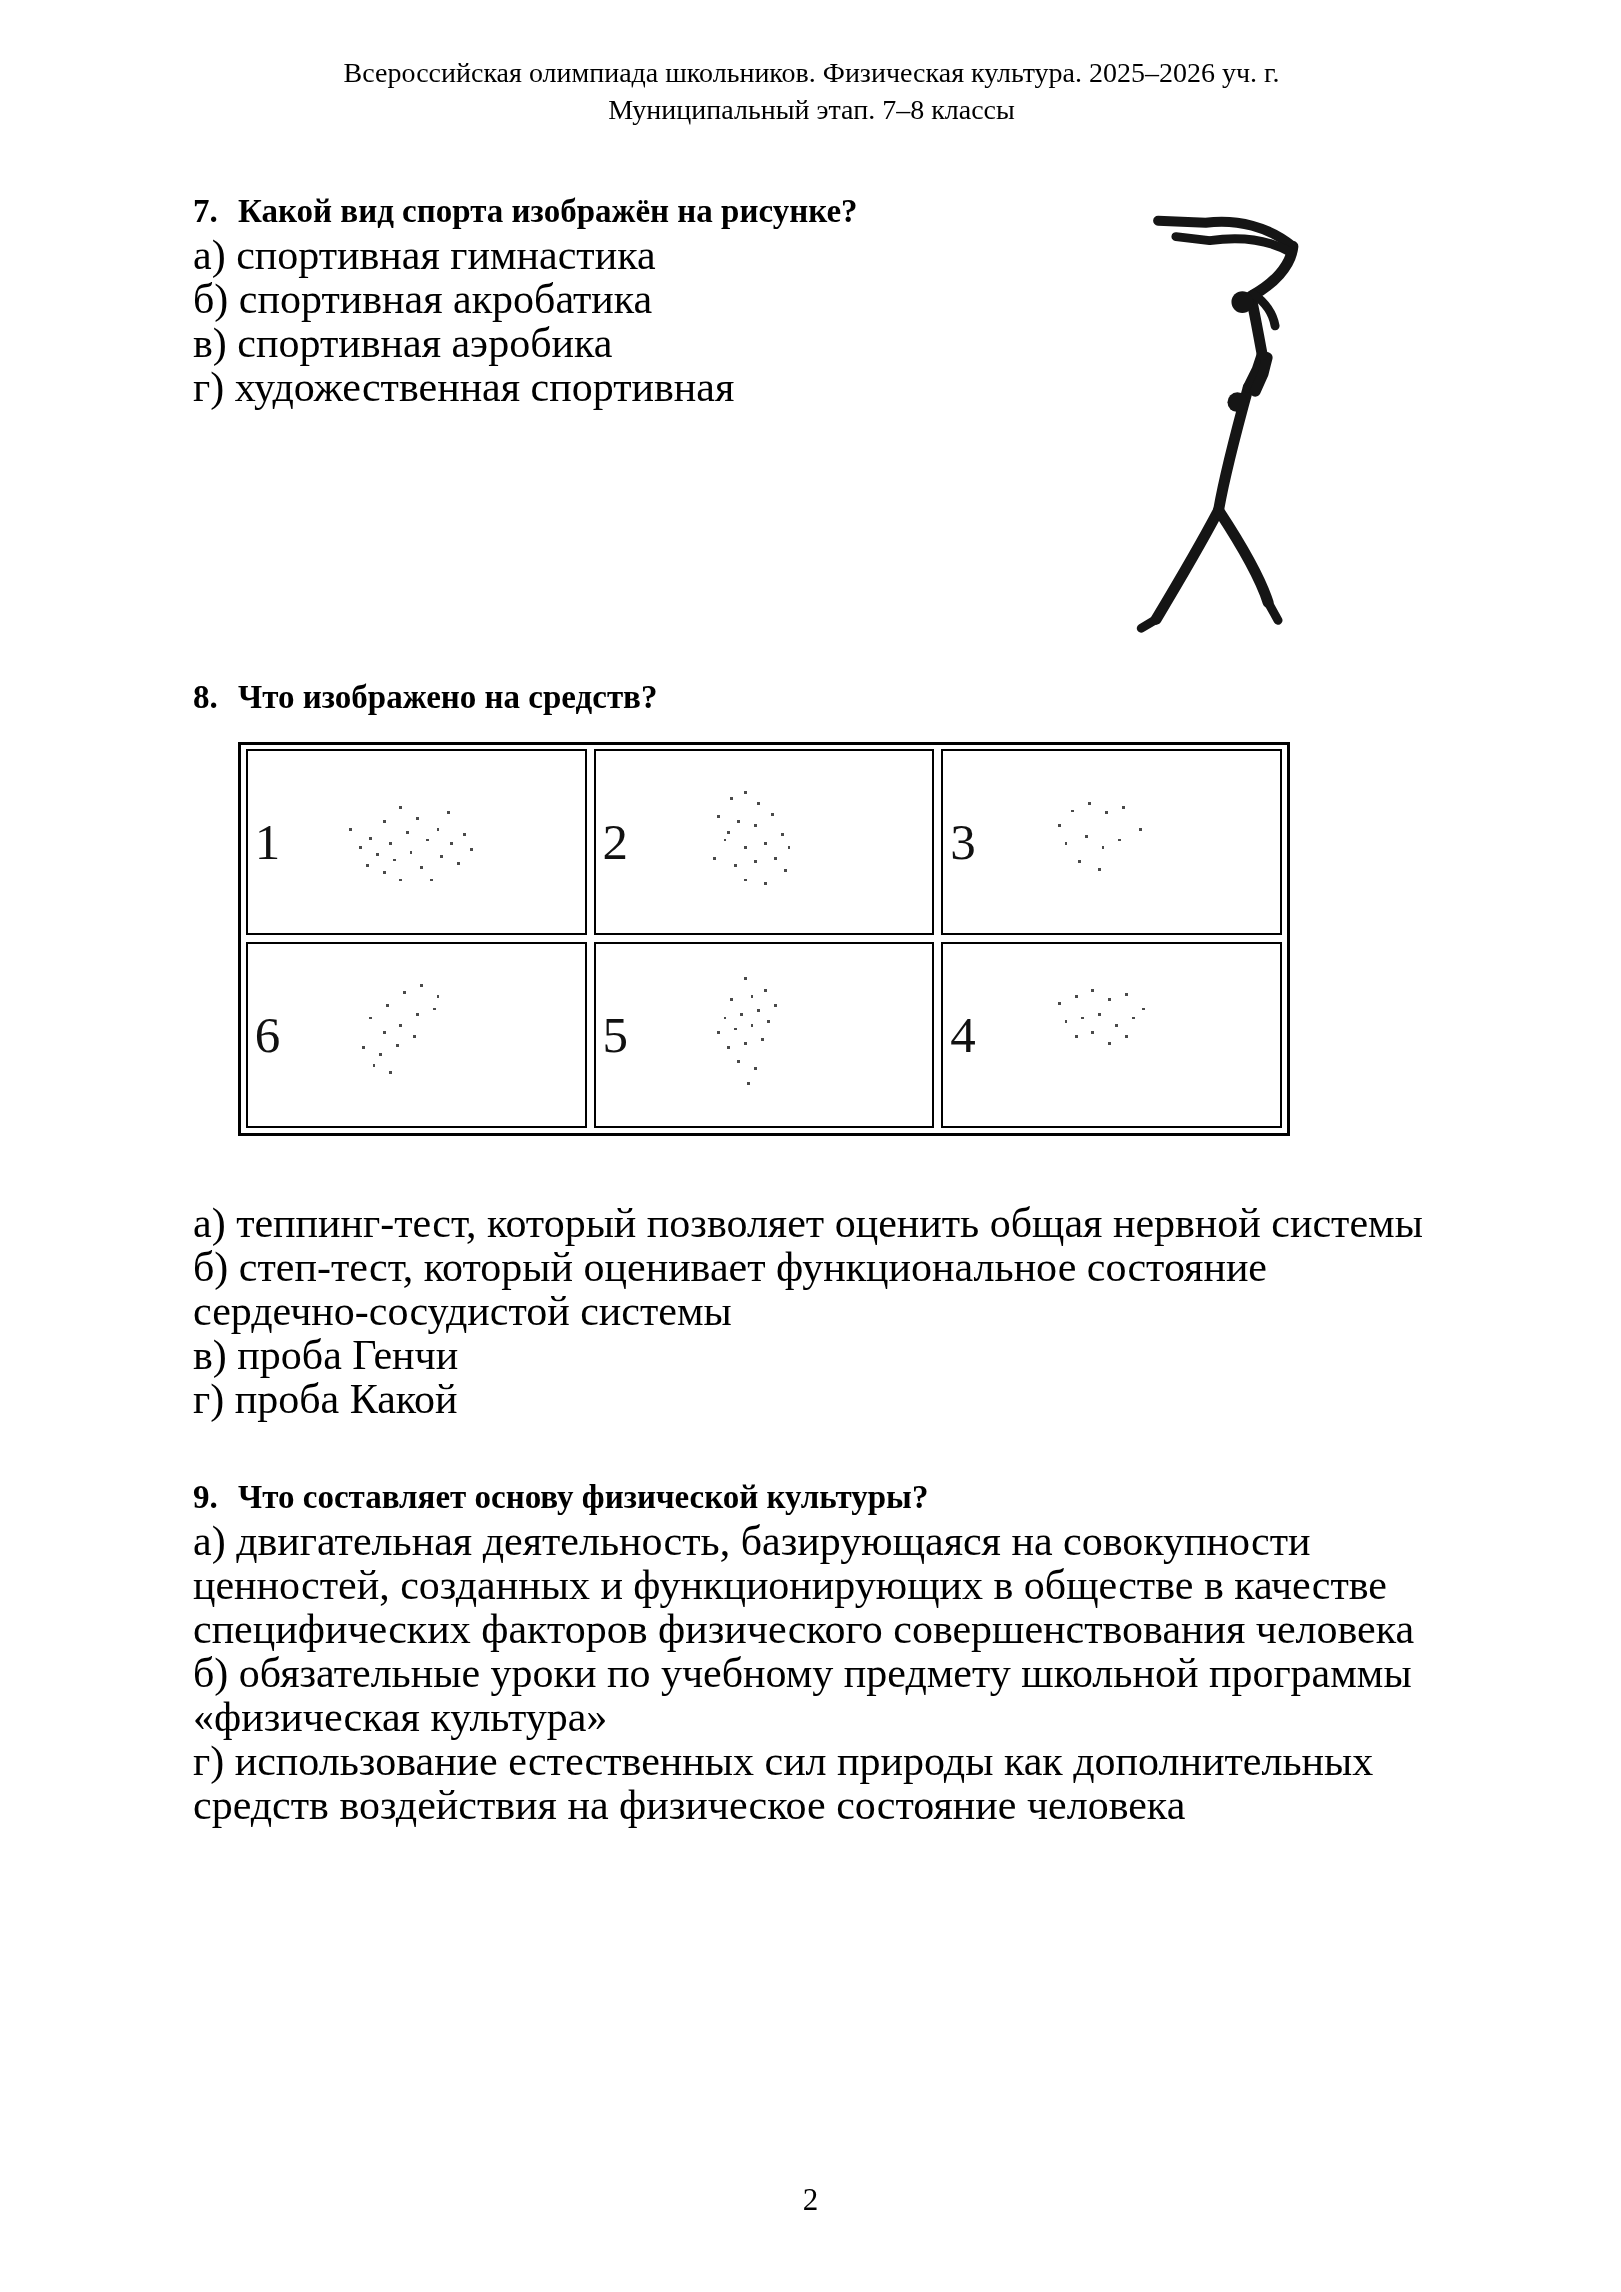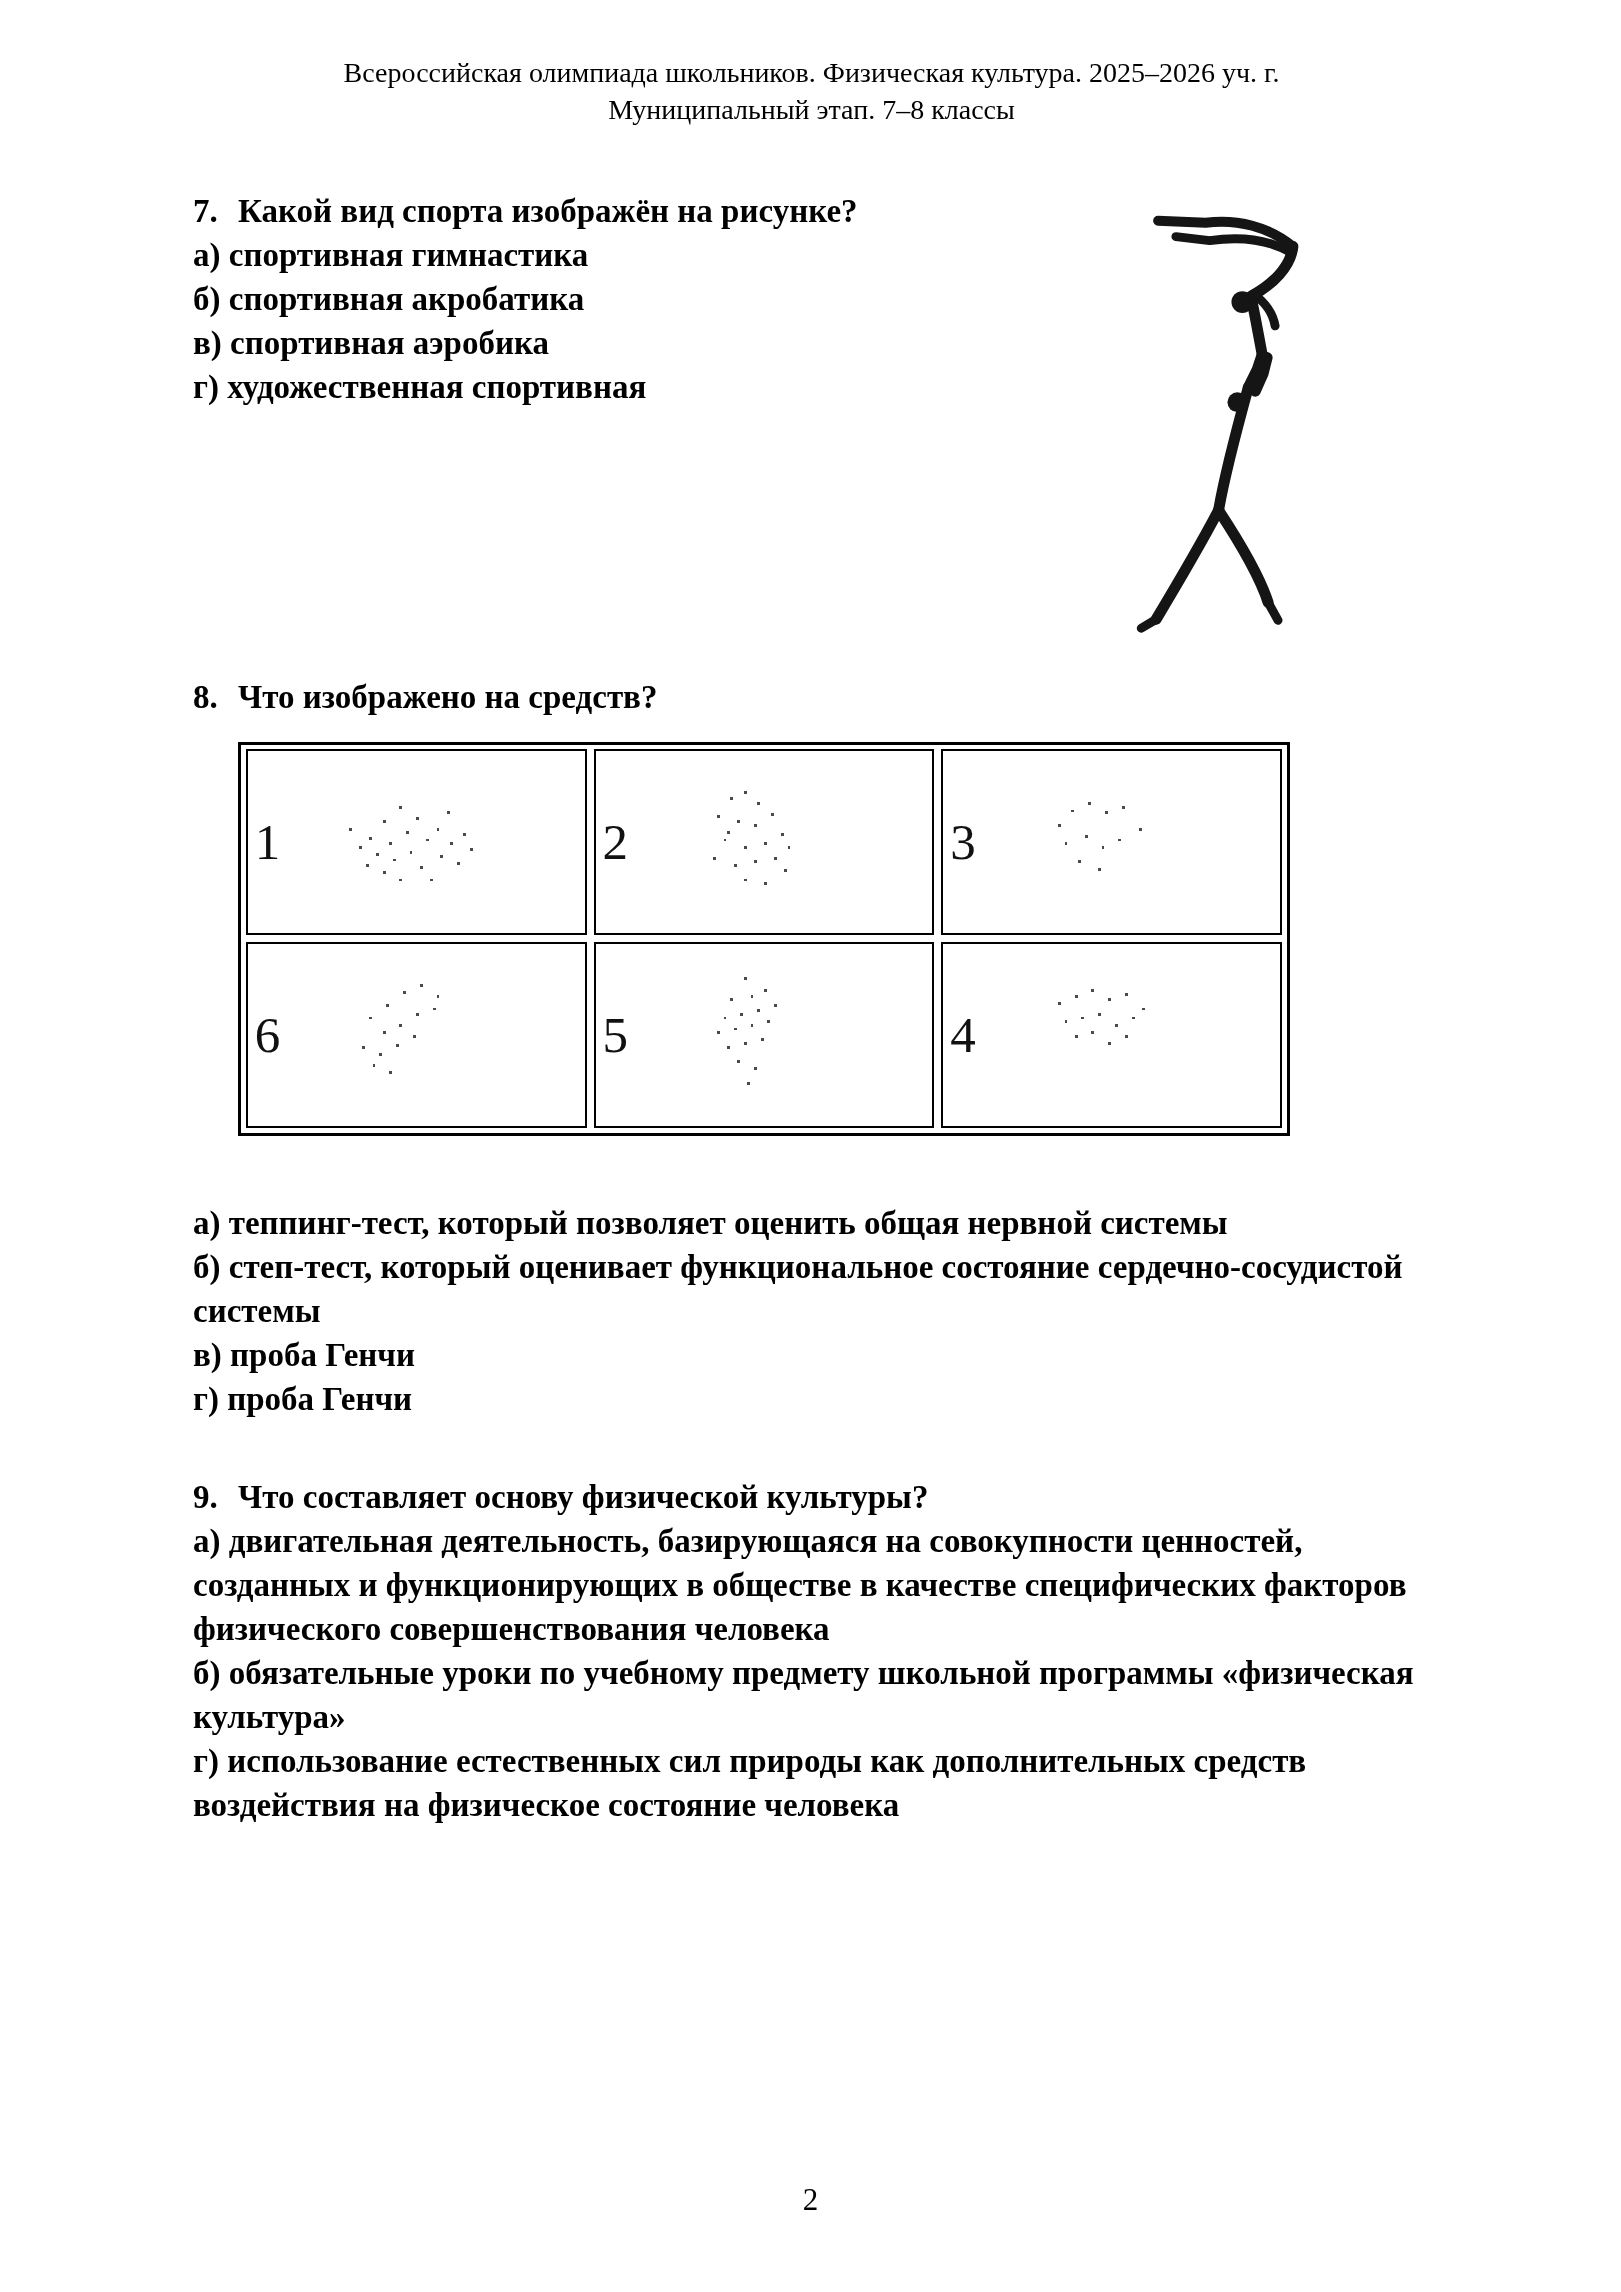--- a/index.html
+++ b/index.html
@@ -13,21 +13,21 @@
     color: #000;
     overflow: hidden;
   }
   .content {
     padding: 54px 191px 0 193px;
   }
   .header { text-align: center; font-size: 28px; line-height: 37px; }
   .question { margin: 0; }
   .q-title { font-weight: bold; font-size: 33px; line-height: 44px; }
   .q-num { display: inline-block; min-width: 45px; }
-  .option { font-size: 33px; line-height: 44px; font-weight: bold; }
+  .option { font-size: 42px; line-height: 44px; }
   .q7 { margin-top: 61px; }
   .q8 { margin-top: 266px; }   
   .q8-options { margin-top: 65px; }
   .q9 { margin-top: 54px; }
 
   
   .figure-box {
     position: absolute;
     left: 1103px;
     top: 191px;
@@ -229,21 +229,21 @@
             <span class="tap-dot" style="left: 44%; top: 48%;"></span>
             <span class="tap-dot" style="left: 49%; top: 54%;"></span>
             <span class="tap-dot" style="left: 54%; top: 50%;"></span>
           </div>
         </div>
 
       <div class="q8-options">
         <div class="option">а) теппинг-тест, который позволяет оценить общая нервной системы</div>
         <div class="option">б) степ-тест, который оценивает функциональное состояние сердечно-сосудистой системы</div>
         <div class="option">в) проба Генчи</div>
-        <div class="option">г) проба Генчи</div>
+        <div class="option">г) проба Какой</div>
       </div>
     </section>
 
     <section class="question q9">
       <div class="q-title">
         <span class="q-num">9.</span><span>Что составляет основу физической культуры?</span>
       </div>
       <div class="option">а) двигательная деятельность, базирующаяся на совокупности ценностей, созданных и функционирующих в обществе в качестве специфических факторов физического совершенствования человека</div>
       <div class="option">б) обязательные уроки по учебному предмету школьной программы «физическая культура»</div>
       <div class="option">г) использование естественных сил природы как дополнительных средств воздействия на физическое состояние человека</div>

